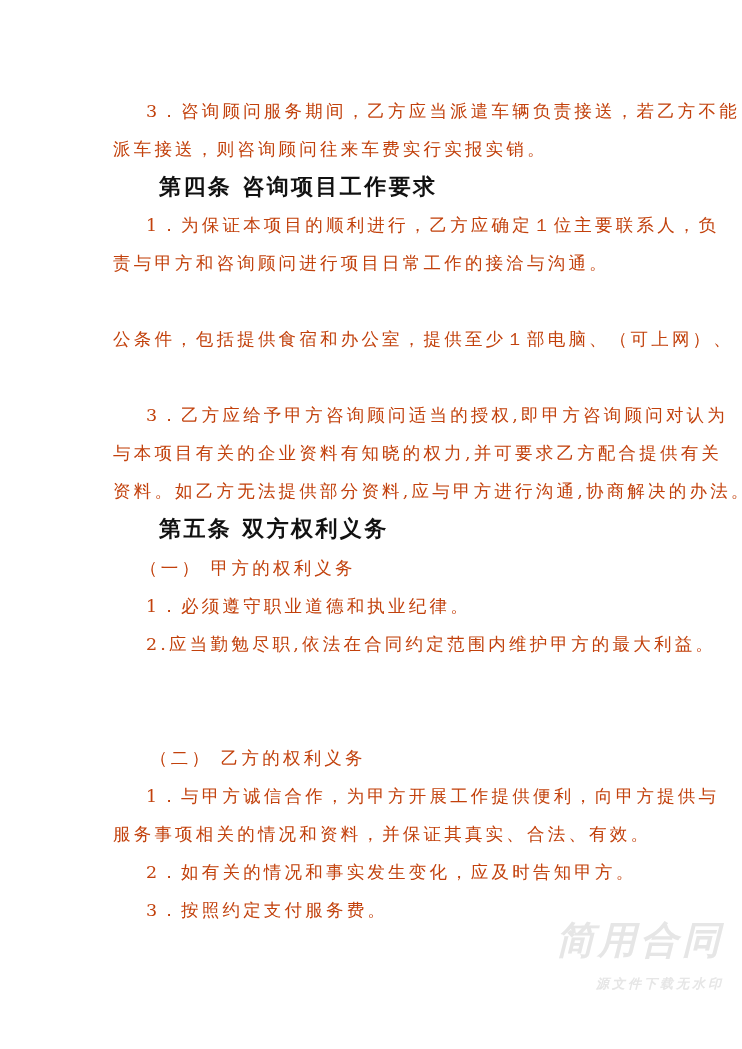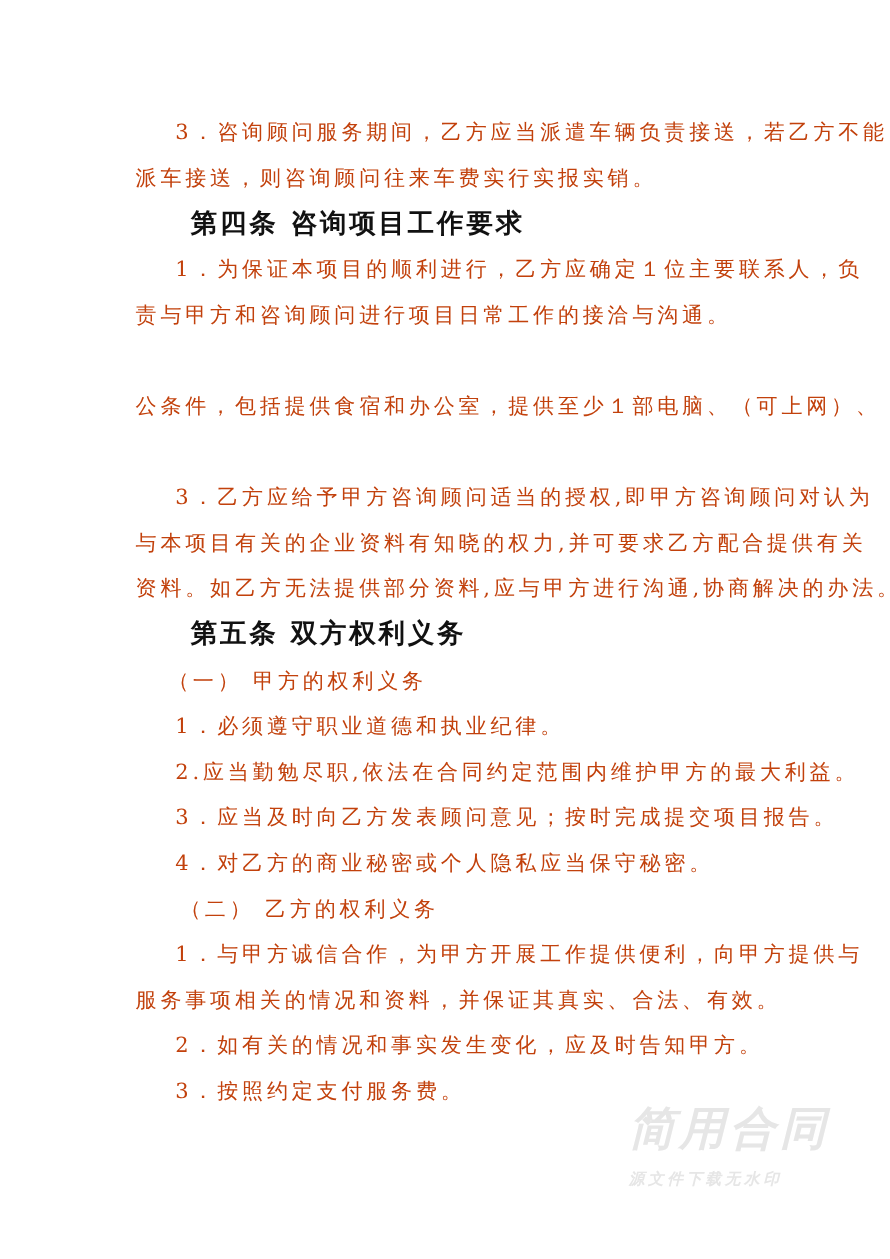--- a/index.html
+++ b/index.html
@@ -40,21 +40,21 @@
       letter-spacing: 2.4px;
       color: #111111;
       font-size: 22px;
       margin-left: 46px;
     }
     .watermark {
       position: absolute;
       right: 18px;
       top: 918px;
       width: 200px;
-      text-align: left;
+      text-align: right;
       font-family: "DejaVu Sans", "Liberation Sans", sans-serif;
       color: #e6e6e6;
       font-style: italic;
       user-select: none;
     }
     .wm-title {
       font-size: 38px;
       font-weight: bold;
       letter-spacing: 4px;
       line-height: 44px;
@@ -78,22 +78,20 @@
   <div class="line indent1" style="top:213px;">1．为保证本项目的顺利进行，乙方应确定１位主要联系人，负</div>
   <div class="line" style="top:251px;">责与甲方和咨询顾问进行项目日常工作的接洽与沟通。</div>
   <div class="line" style="top:327px;">公条件，包括提供食宿和办公室，提供至少１部电脑、（可上网）、</div>
   <div class="line indent1" style="top:403px;">3．乙方应给予甲方咨询顾问适当的授权,即甲方咨询顾问对认为</div>
   <div class="line" style="top:441px;">与本项目有关的企业资料有知晓的权力,并可要求乙方配合提供有关</div>
   <div class="line" style="top:479px;">资料。如乙方无法提供部分资料,应与甲方进行沟通,协商解决的办法。</div>
   <div class="line heading" style="top:517px;">第五条 双方权利义务</div>
   <div class="line indent-sub" style="top:556px;left:140px;">（一） 甲方的权利义务</div>
   <div class="line indent1" style="top:594px;">1．必须遵守职业道德和执业纪律。</div>
   <div class="line indent1" style="top:632px;">2.应当勤勉尽职,依法在合同约定范围内维护甲方的最大利益。</div>
-  <div class="line indent1" style="top:670px;">3．应当及时向乙方发表顾问意见；按时完成提交项目报告。</div>
-  <div class="line indent1" style="top:708px;">4．对乙方的商业秘密或个人隐私应当保守秘密。</div>
   <div class="line indent-sub2" style="top:746px;">（二） 乙方的权利义务</div>
   <div class="line indent1" style="top:784px;">1．与甲方诚信合作，为甲方开展工作提供便利，向甲方提供与</div>
   <div class="line" style="top:822px;">服务事项相关的情况和资料，并保证其真实、合法、有效。</div>
   <div class="line indent1" style="top:860px;">2．如有关的情况和事实发生变化，应及时告知甲方。</div>
   <div class="line indent1" style="top:898px;">3．按照约定支付服务费。</div>
 
   <div class="watermark">
     <div class="wm-title">简用合同</div>
     <div class="wm-sub">源文件下载无水印</div>
   </div>

